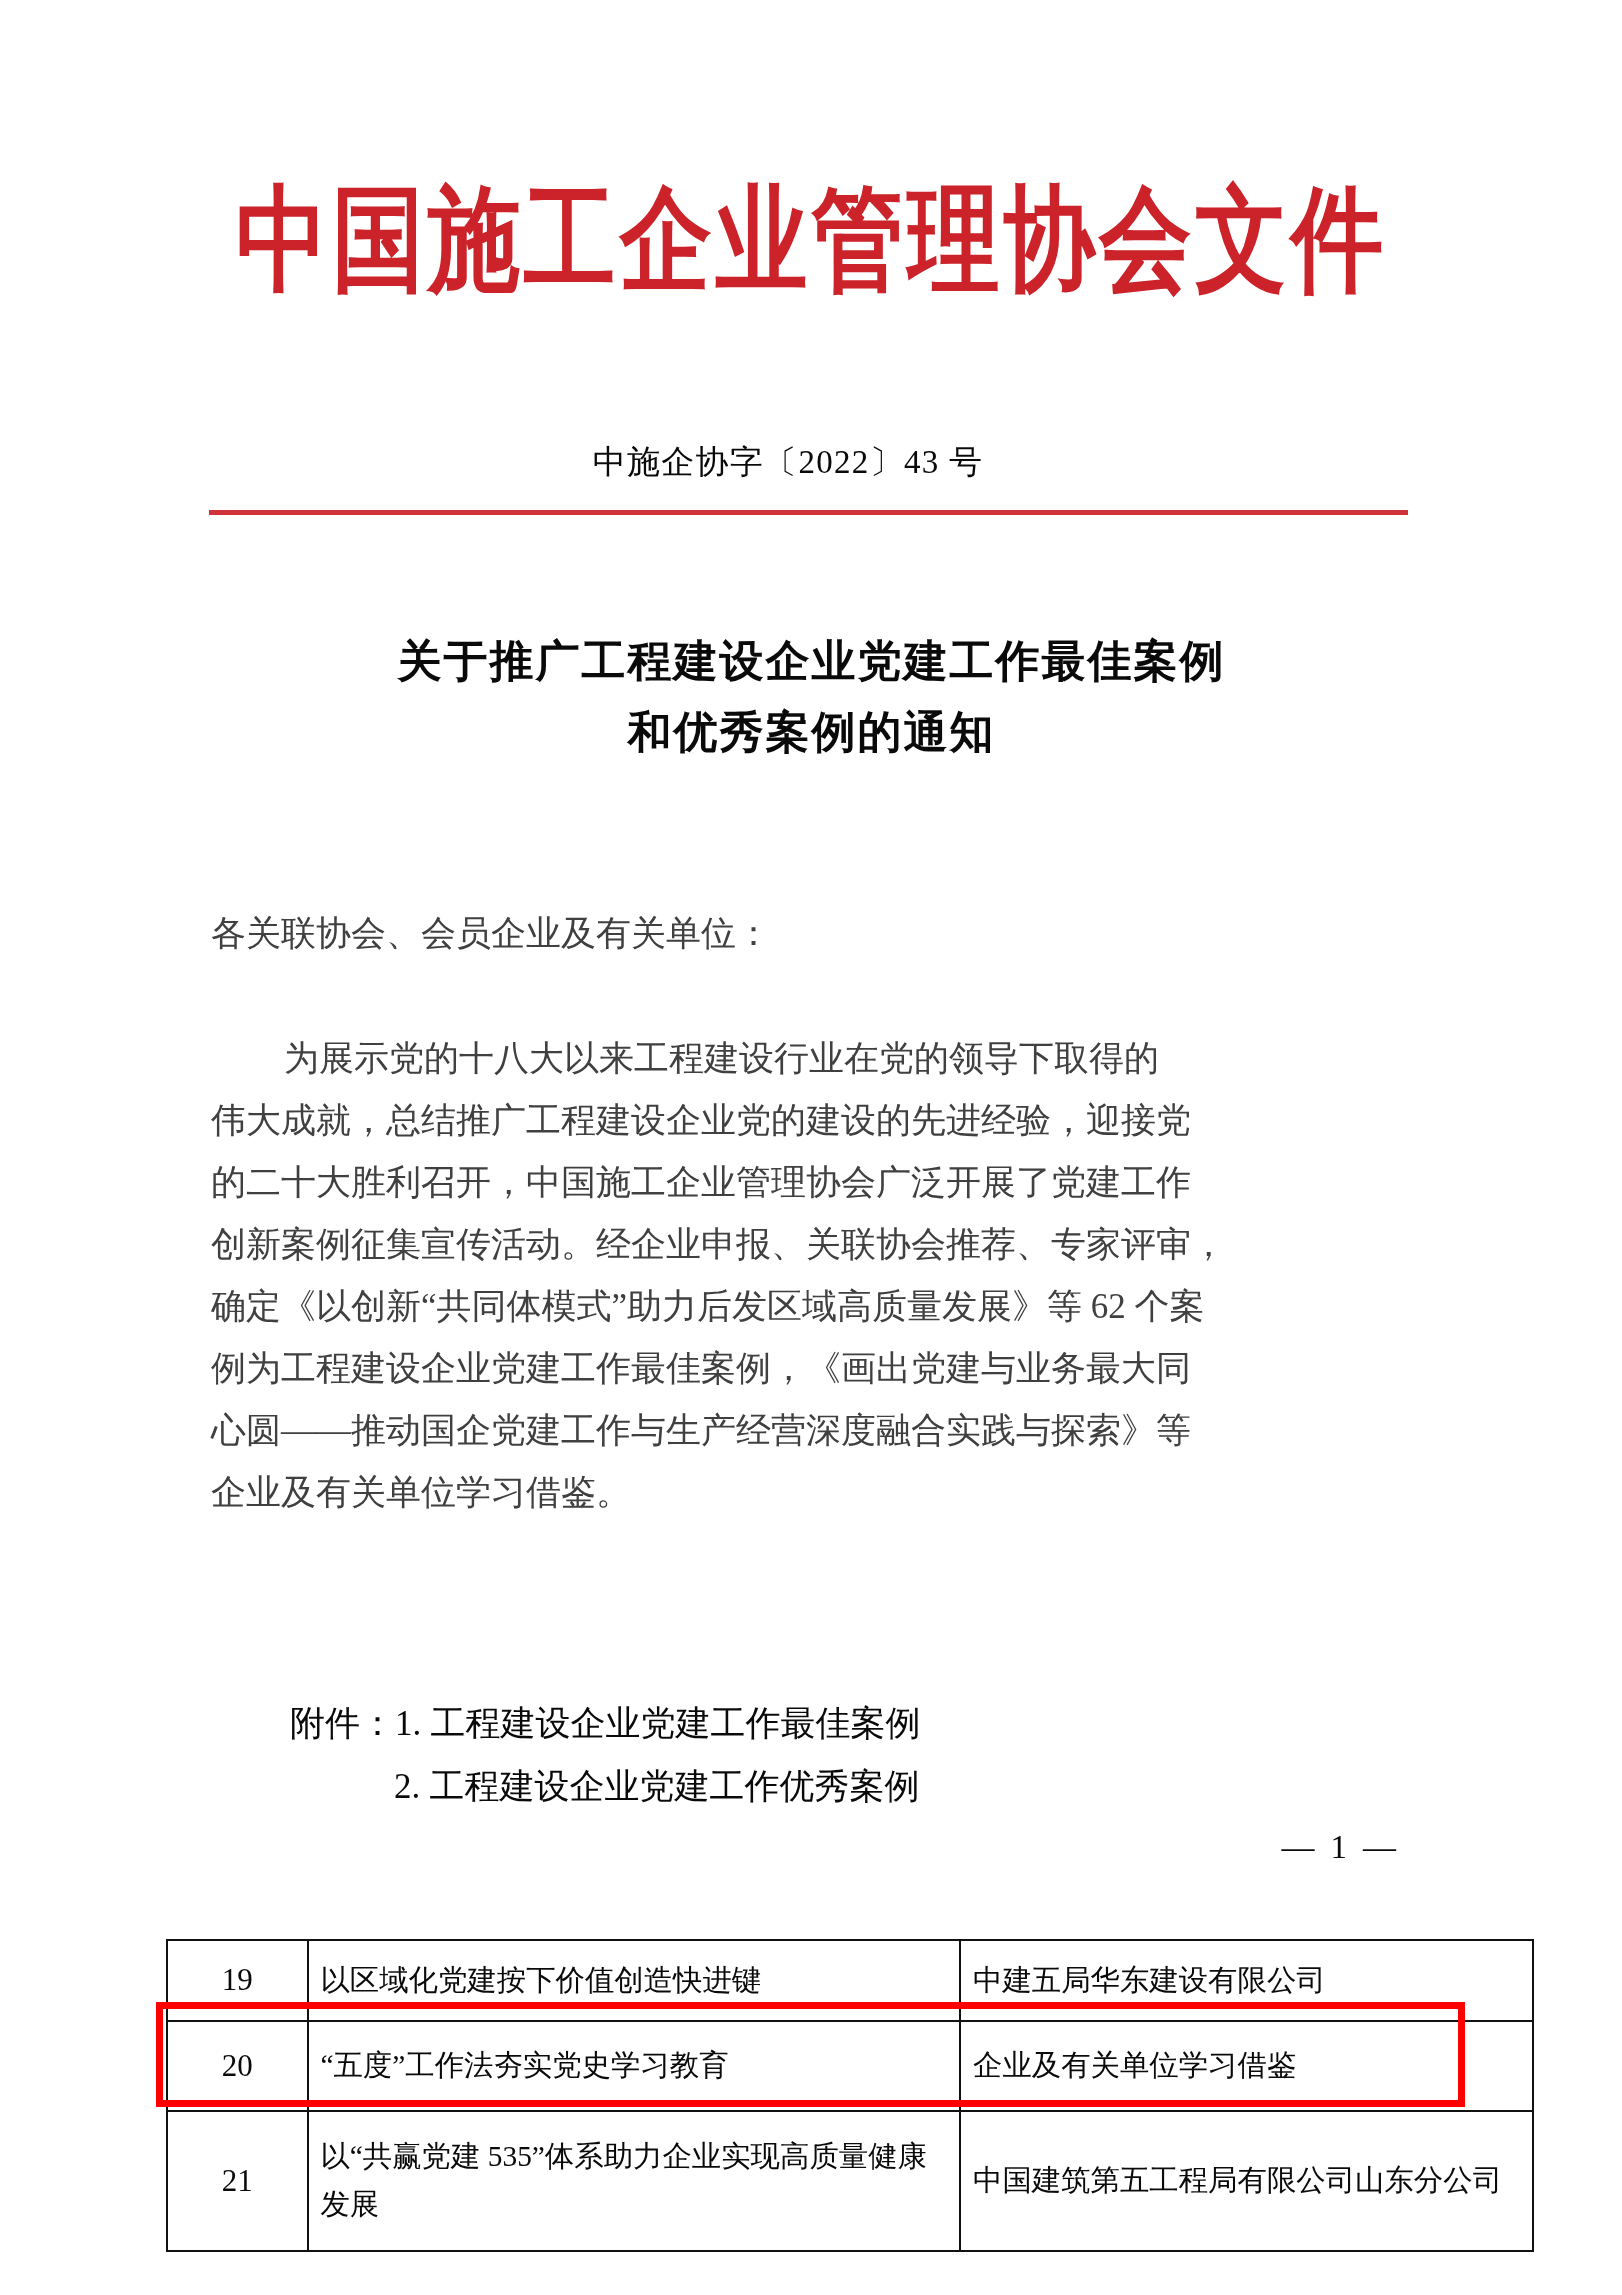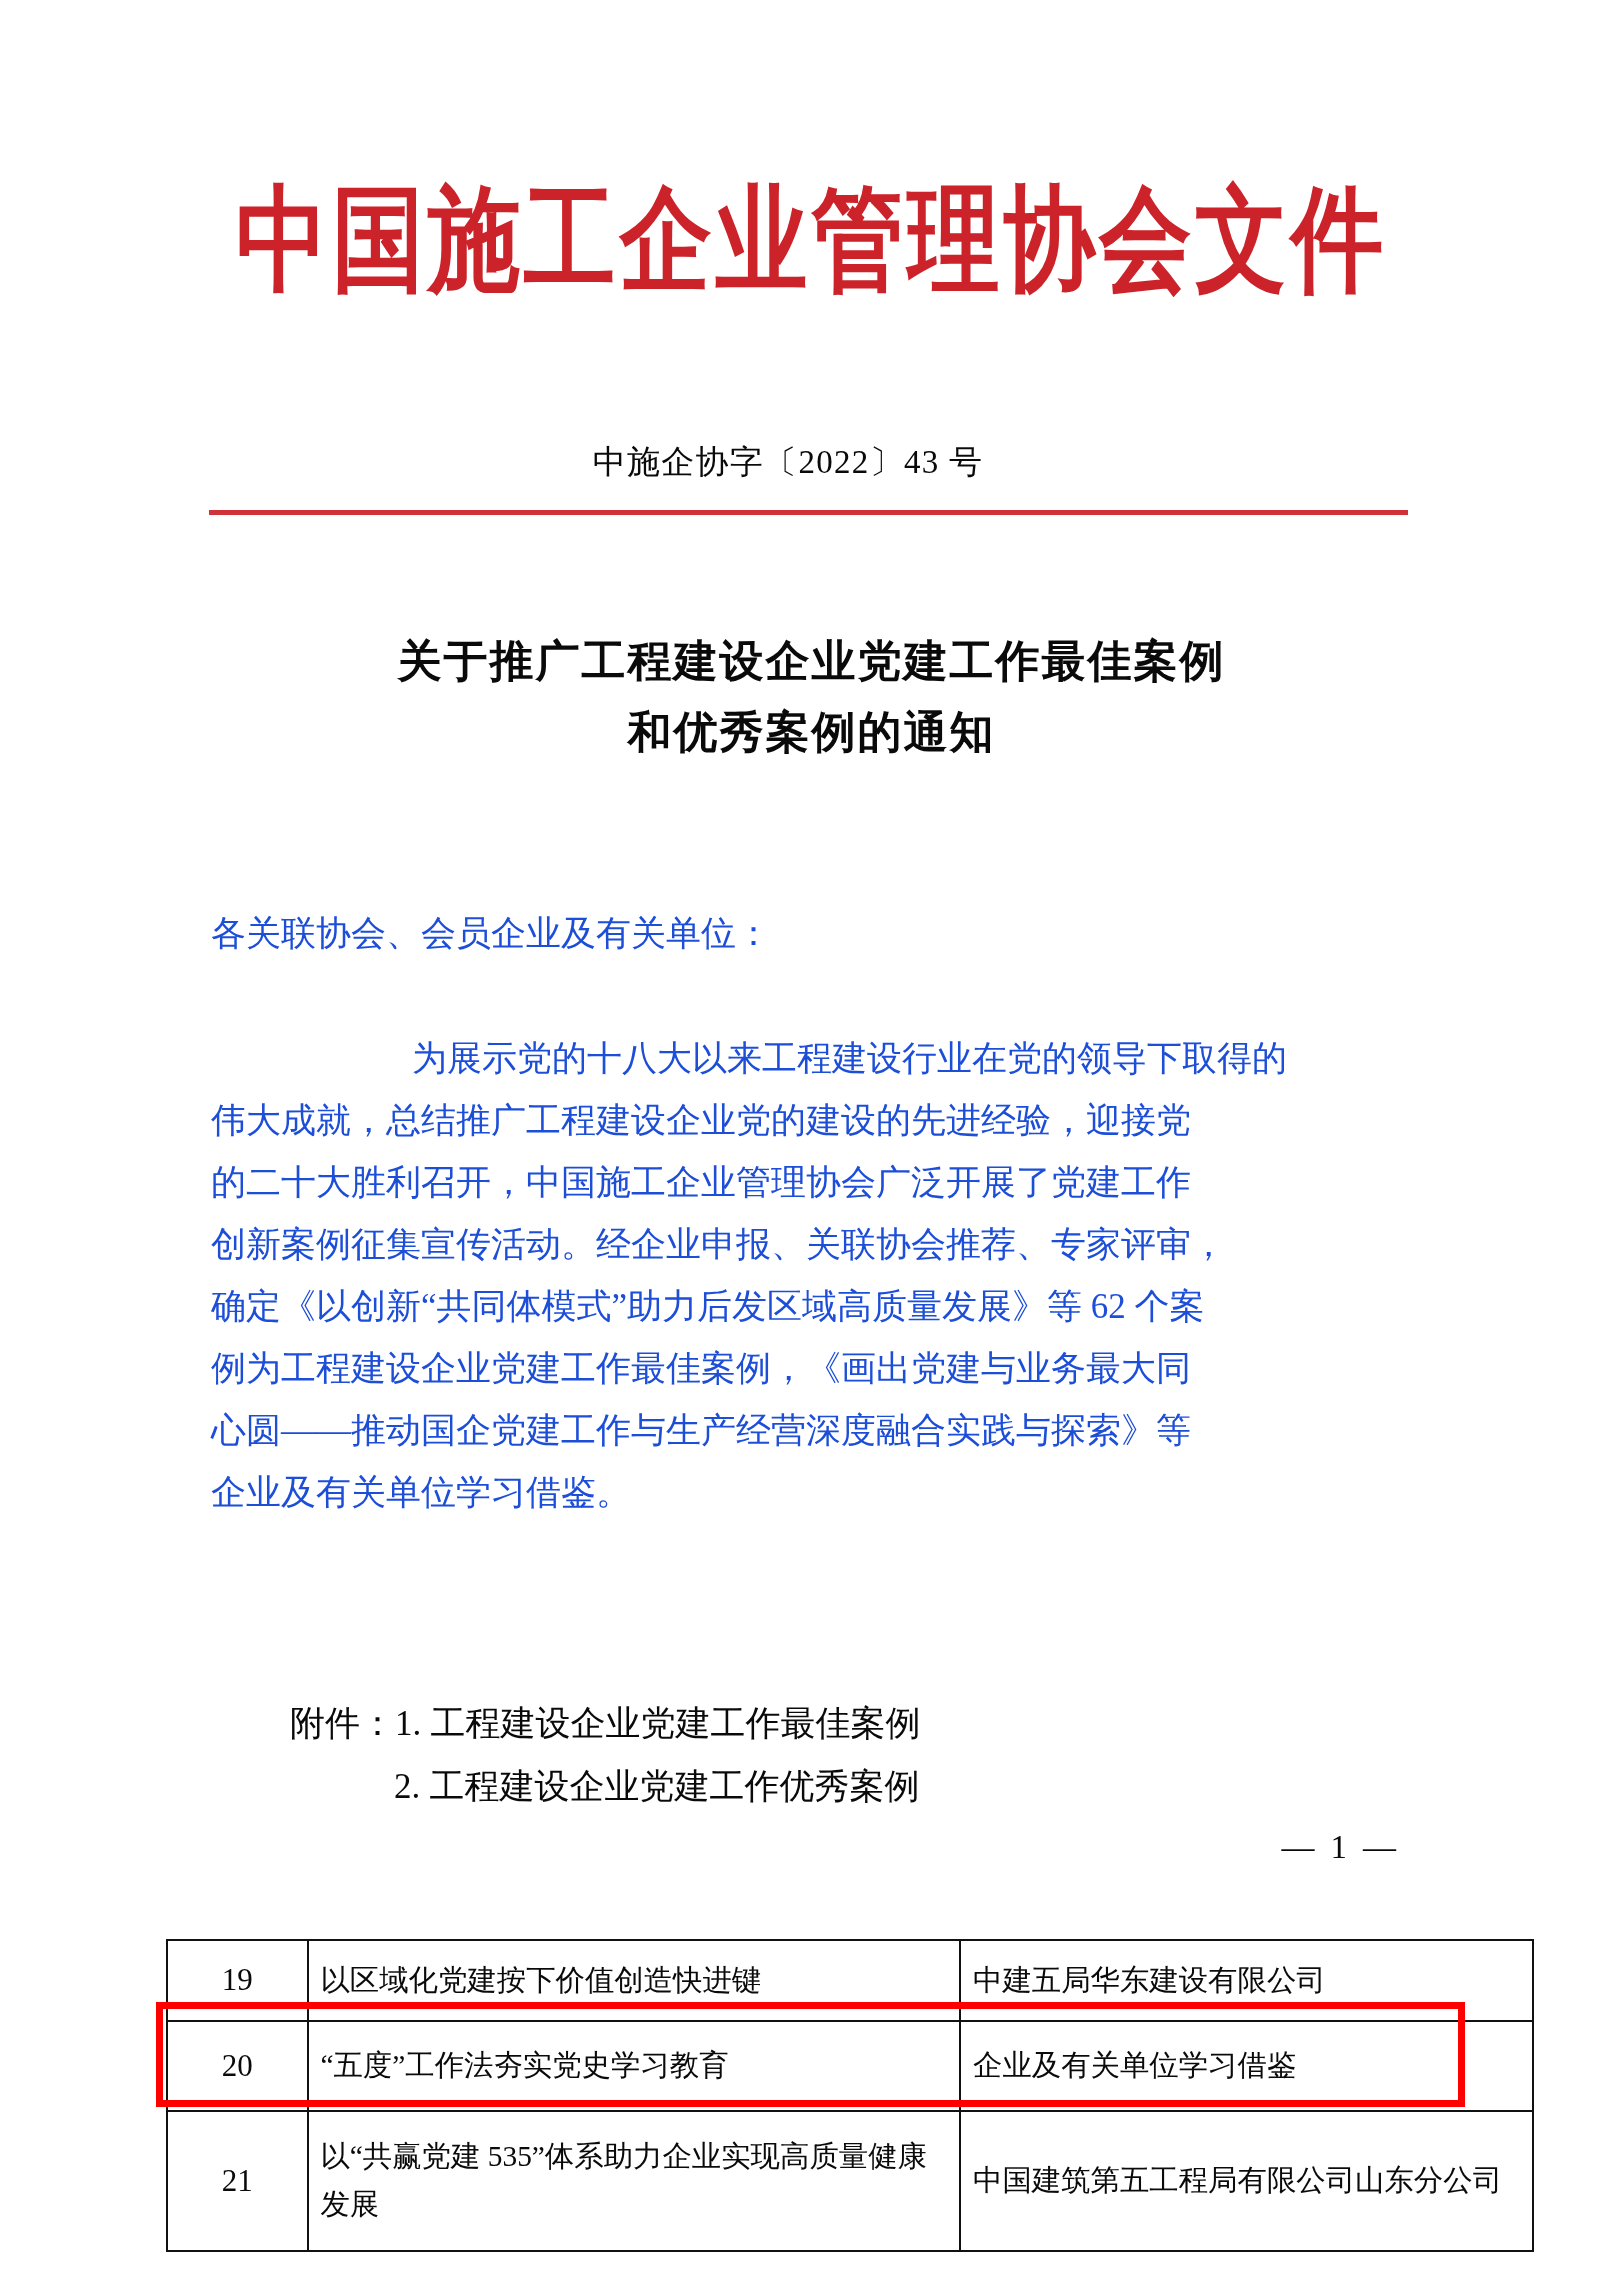--- a/index.html
+++ b/index.html
@@ -75,21 +75,21 @@
   .doc-title div { white-space: nowrap; }
 
   
   .body-block {
     position: absolute;
     left: 211px;
     top: 903px;
     width: 1204px;
     font-size: 35px;
     line-height: 1.78;
-    color: #1d4ed8;
+    color: #404040;
     letter-spacing: 0px;
   }
   .body-line {
     white-space: nowrap;
     height: 62px;
     line-height: 62px;
   }
 
   
   .attachments {
@@ -177,21 +177,21 @@
   <div class="red-rule"></div>
 
   <div class="doc-title">
     <div>关于推广工程建设企业党建工作最佳案例</div>
     <div>和优秀案例的通知</div>
   </div>
 
   <div class="body-block">
     <div class="body-line">各关联协会、会员企业及有关单位：</div>
     <div class="body-line" style="height:63px;line-height:63px;">&nbsp;</div>
-    <div class="body-line" style="text-indent:73px;text-align:center;">为展示党的十八大以来工程建设行业在党的领导下取得的</div>
+    <div class="body-line" style="text-indent:73px;">为展示党的十八大以来工程建设行业在党的领导下取得的</div>
     <div class="body-line">伟大成就，总结推广工程建设企业党的建设的先进经验，迎接党</div>
     <div class="body-line">的二十大胜利召开，中国施工企业管理协会广泛开展了党建工作</div>
     <div class="body-line">创新案例征集宣传活动。经企业申报、关联协会推荐、专家评审，</div>
     <div class="body-line">确定《以创新“共同体模式”助力后发区域高质量发展》等 62 个案</div>
     <div class="body-line">例为工程建设企业党建工作最佳案例，《画出党建与业务最大同</div>
     <div class="body-line">心圆——推动国企党建工作与生产经营深度融合实践与探索》等</div>
     <div class="body-line">企业及有关单位学习借鉴。</div>
   </div>
 
   <div class="attachments">

